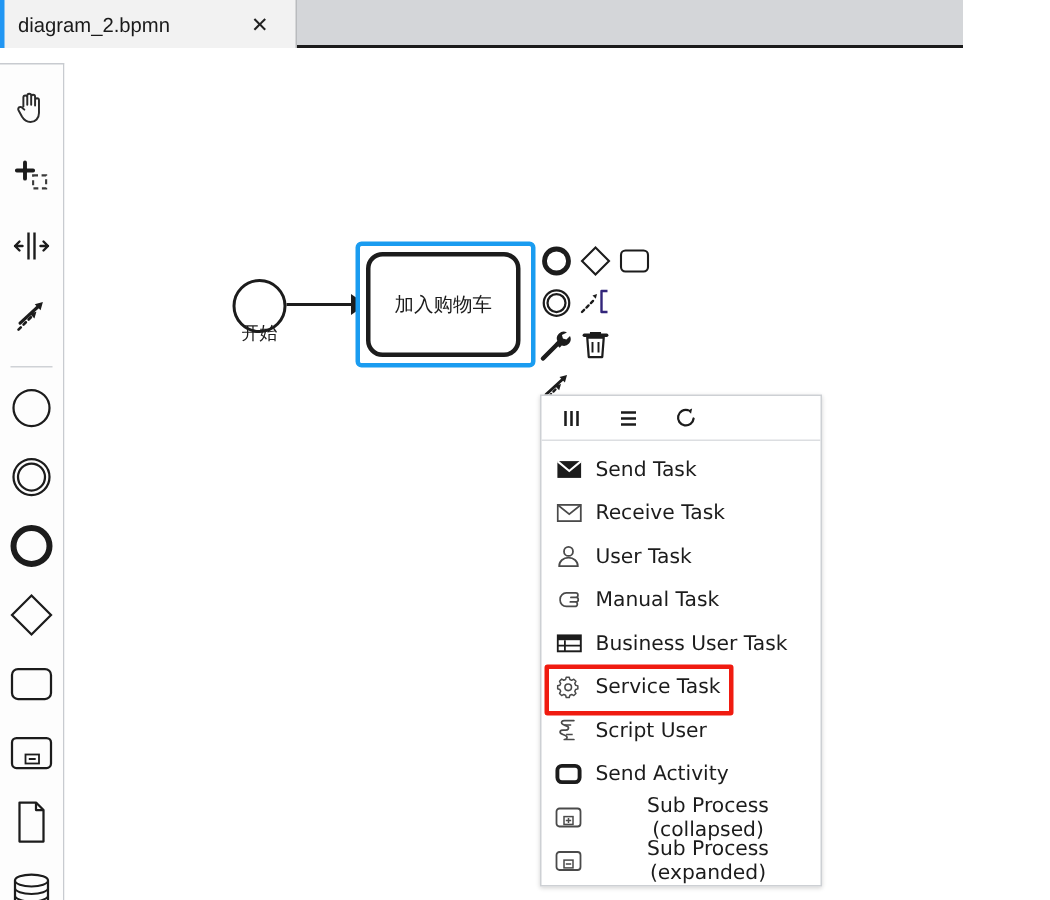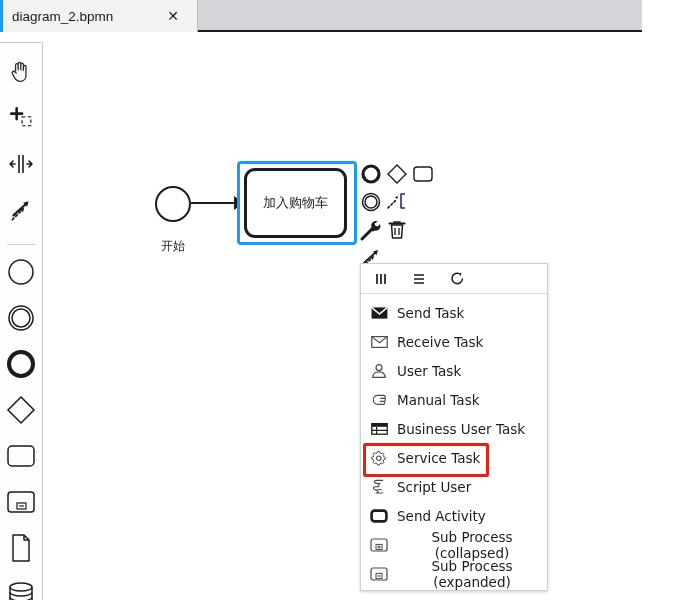--- a/index.html
+++ b/index.html
@@ -62,21 +62,21 @@
     background: #ffffff;
     overflow: hidden;
   }
 
   .start-event {
     position: absolute; left: 112px; top: 144px;
     width: 36px; height: 36px; border-radius: 50%;
     border: 2px solid #1c1c1c; background: #fff;
   }
   .start-label {
-    position: absolute; left: 98px; top: 196px; width: 64px;
+    position: absolute; left: 98px; top: 172px; width: 64px;
     text-align: center; font-size: 12px; color: #1c1c1c;
     font-family: "DejaVu Sans", sans-serif;
   }
 
   .flow-line {
     position: absolute; left: 148px; top: 160px;
     width: 47px; height: 2px; background: #1c1c1c;
   }
   .flow-arrow {
     position: absolute; left: 191px; top: 154px;

